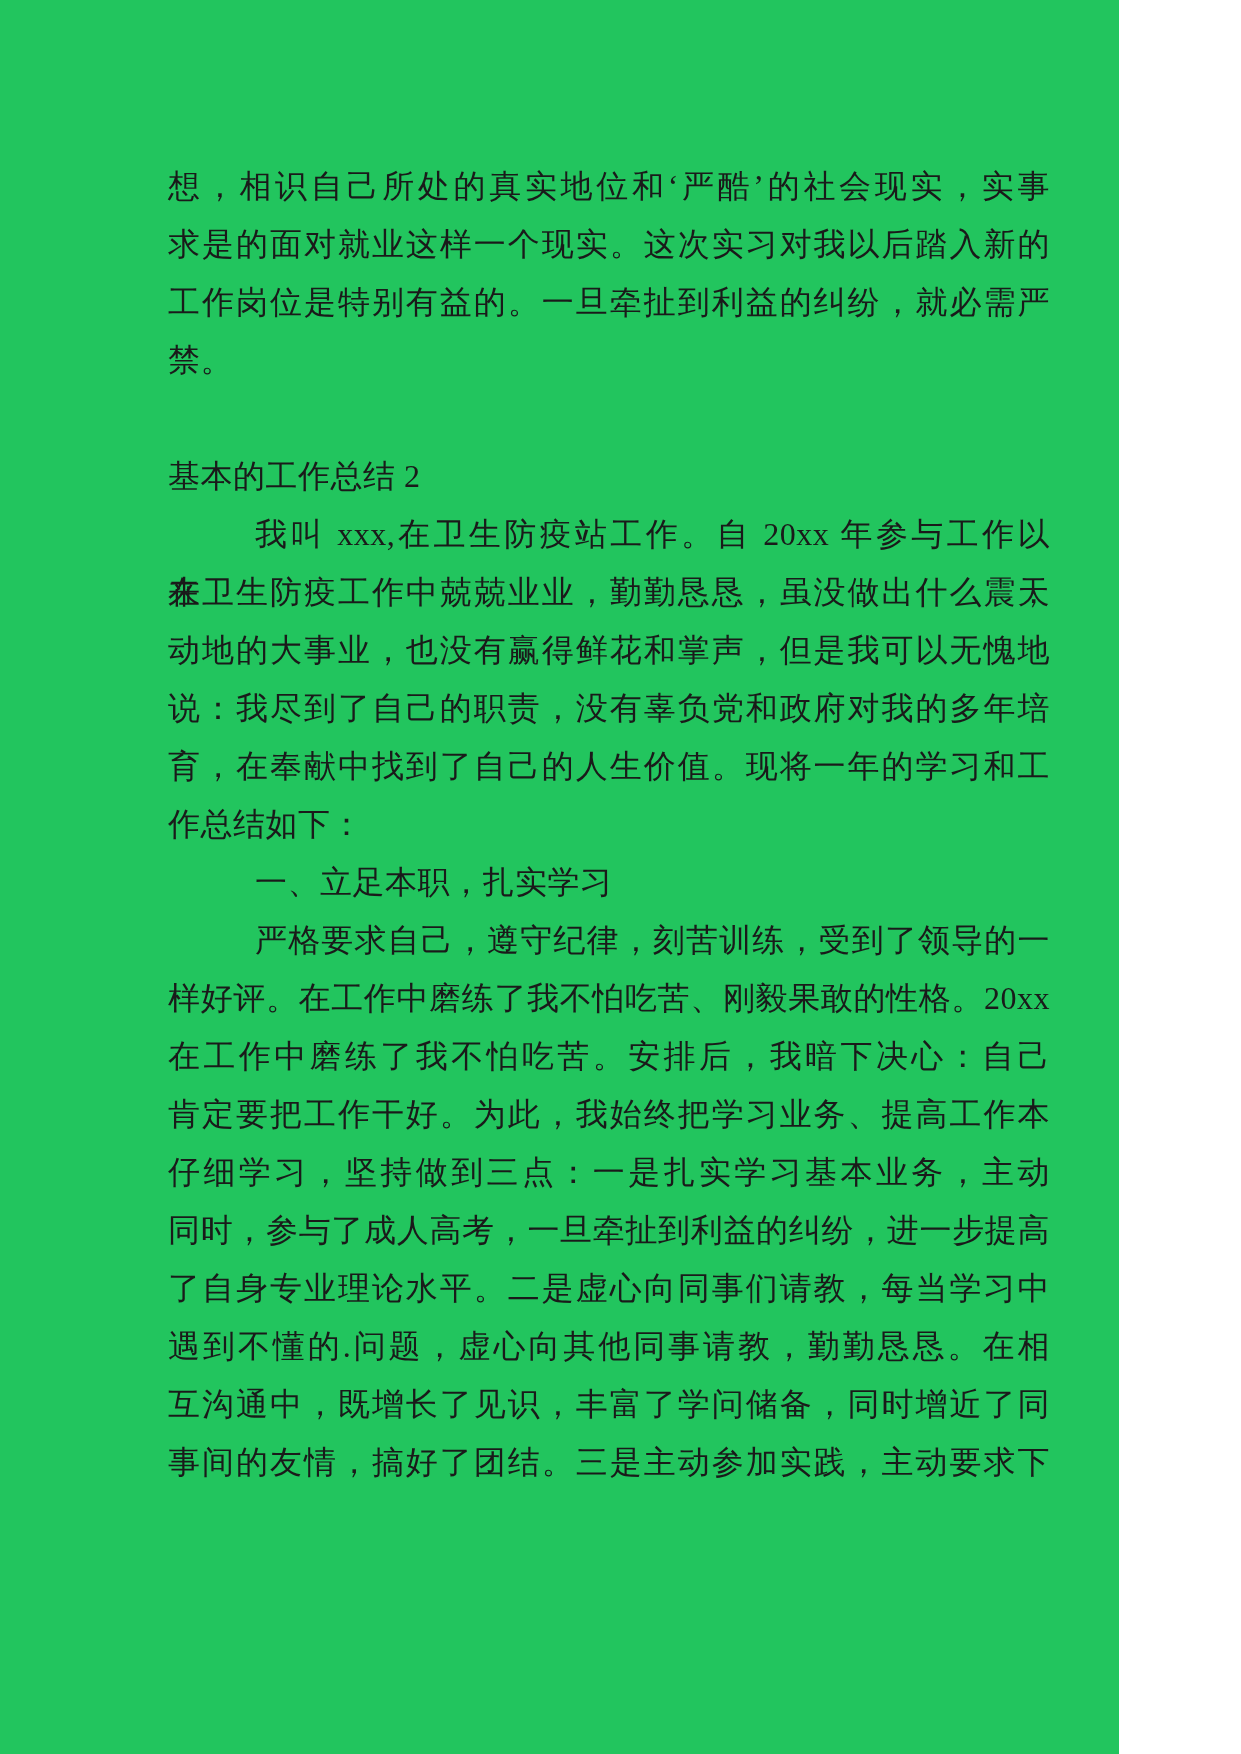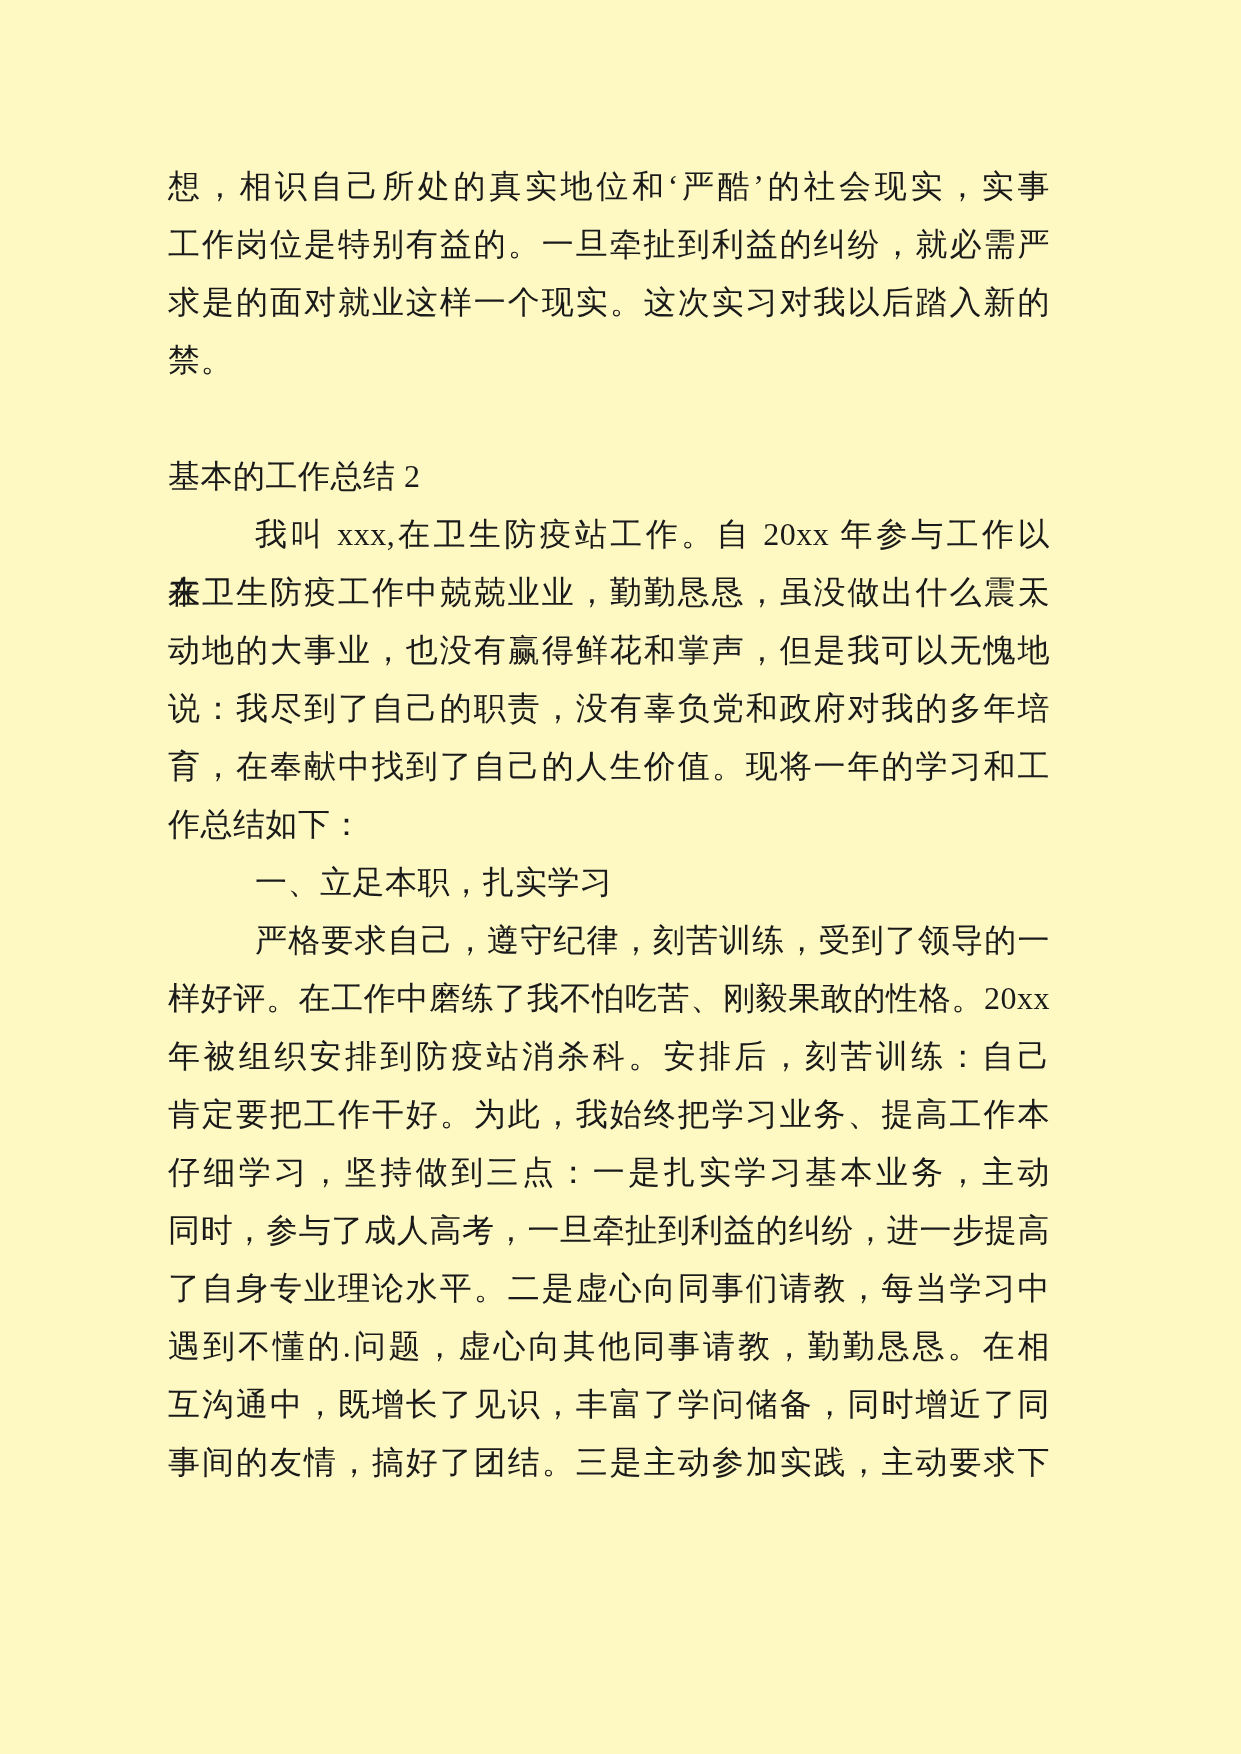--- a/index.html
+++ b/index.html
@@ -2,23 +2,23 @@
 <html><head>
 <meta charset="utf-8">
 <style>
   html, body {
     margin: 0;
     padding: 0;
     background: #ffffff;
   }
   .page {
     position: relative;
-    width: 1241px;
+    width: 1119px;
     height: 1754px;
-    background: #fef9c3;
+    background: #22c55e;
     box-sizing: border-box;
     padding: 157px 191px 0 168px;
     font-family: "Liberation Serif", "DejaVu Serif", serif;
     color: #1a1a1a;
     overflow: hidden;
   }
   .doc-body {
     width: 882px;
   }
   .block {
@@ -44,42 +44,42 @@
     text-indent: 87px;
   }
 </style>
 </head>
 <body>
 
 <div class="page">
   <div class="doc-body" id="doc-body">
       <div class="block">
         <div class="line just">想，相识自己所处的真实地位和‘严酷’的社会现实，实事</div>
+        <div class="line just">求是的面对就业这样一个现实。这次实习对我以后踏入新的</div>
         <div class="line just">工作岗位是特别有益的。一旦牵扯到利益的纠纷，就必需严</div>
-        <div class="line just">求是的面对就业这样一个现实。这次实习对我以后踏入新的</div>
         <div class="line">禁。</div>
       </div>
       <div class="block gap">
         <div class="line">基本的工作总结 2</div>
       </div>
       <div class="block">
         <div class="line just ind">我叫 xxx,在卫生防疫站工作。自 20xx 年参与工作以来，</div>
         <div class="line just">在卫生防疫工作中兢兢业业，勤勤恳恳，虽没做出什么震天</div>
         <div class="line just">动地的大事业，也没有赢得鲜花和掌声，但是我可以无愧地</div>
         <div class="line just">说：我尽到了自己的职责，没有辜负党和政府对我的多年培</div>
         <div class="line just">育，在奉献中找到了自己的人生价值。现将一年的学习和工</div>
         <div class="line">作总结如下：</div>
       </div>
       <div class="block">
         <div class="line ind">一、立足本职，扎实学习</div>
       </div>
       <div class="block">
         <div class="line just ind">严格要求自己，遵守纪律，刻苦训练，受到了领导的一</div>
         <div class="line just">样好评。在工作中磨练了我不怕吃苦、刚毅果敢的性格。20xx</div>
-        <div class="line just">年被组织安排到防疫站消杀科。安排后，刻苦训练：自己</div>
+        <div class="line just">在工作中磨练了我不怕吃苦。安排后，我暗下决心：自己</div>
         <div class="line just">肯定要把工作干好。为此，我始终把学习业务、提高工作本</div>
         <div class="line just">仔细学习，坚持做到三点：一是扎实学习基本业务，主动</div>
         <div class="line just">同时，参与了成人高考，一旦牵扯到利益的纠纷，进一步提高</div>
         <div class="line just">了自身专业理论水平。二是虚心向同事们请教，每当学习中</div>
         <div class="line just">遇到不懂的.问题，虚心向其他同事请教，勤勤恳恳。在相</div>
         <div class="line just">互沟通中，既增长了见识，丰富了学问储备，同时增近了同</div>
         <div class="line just">事间的友情，搞好了团结。三是主动参加实践，主动要求下</div>
       </div>
     </div>
 </div>

